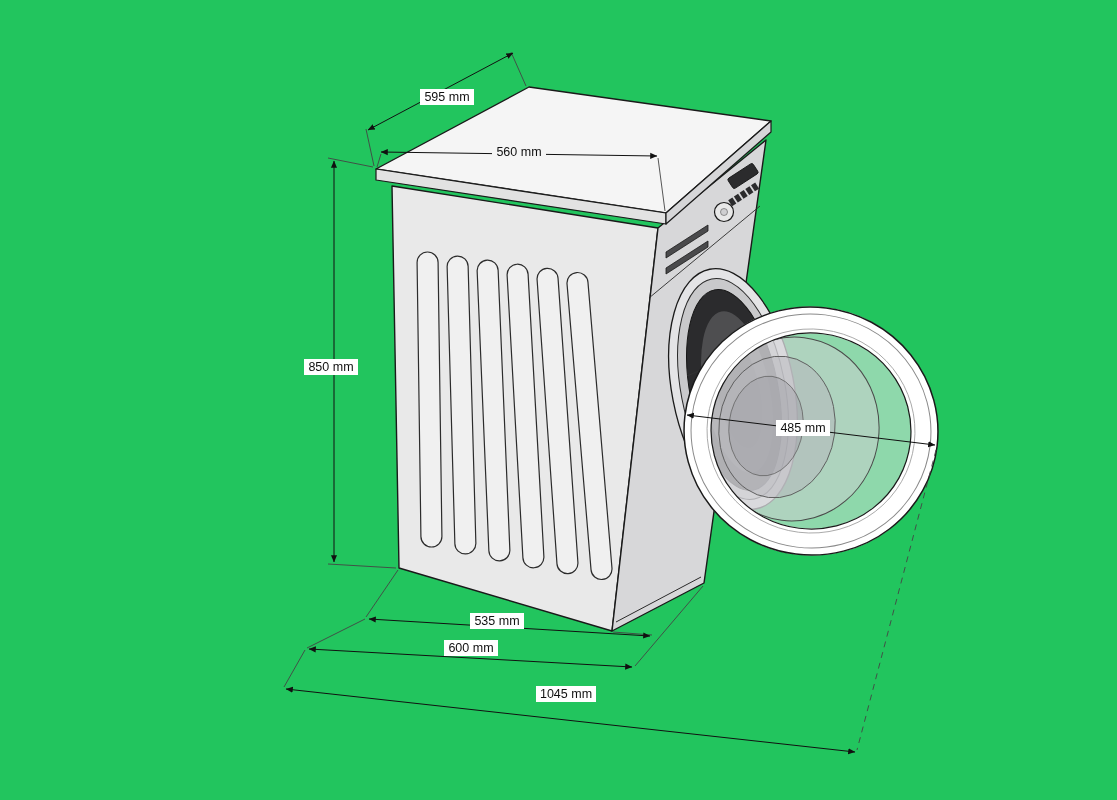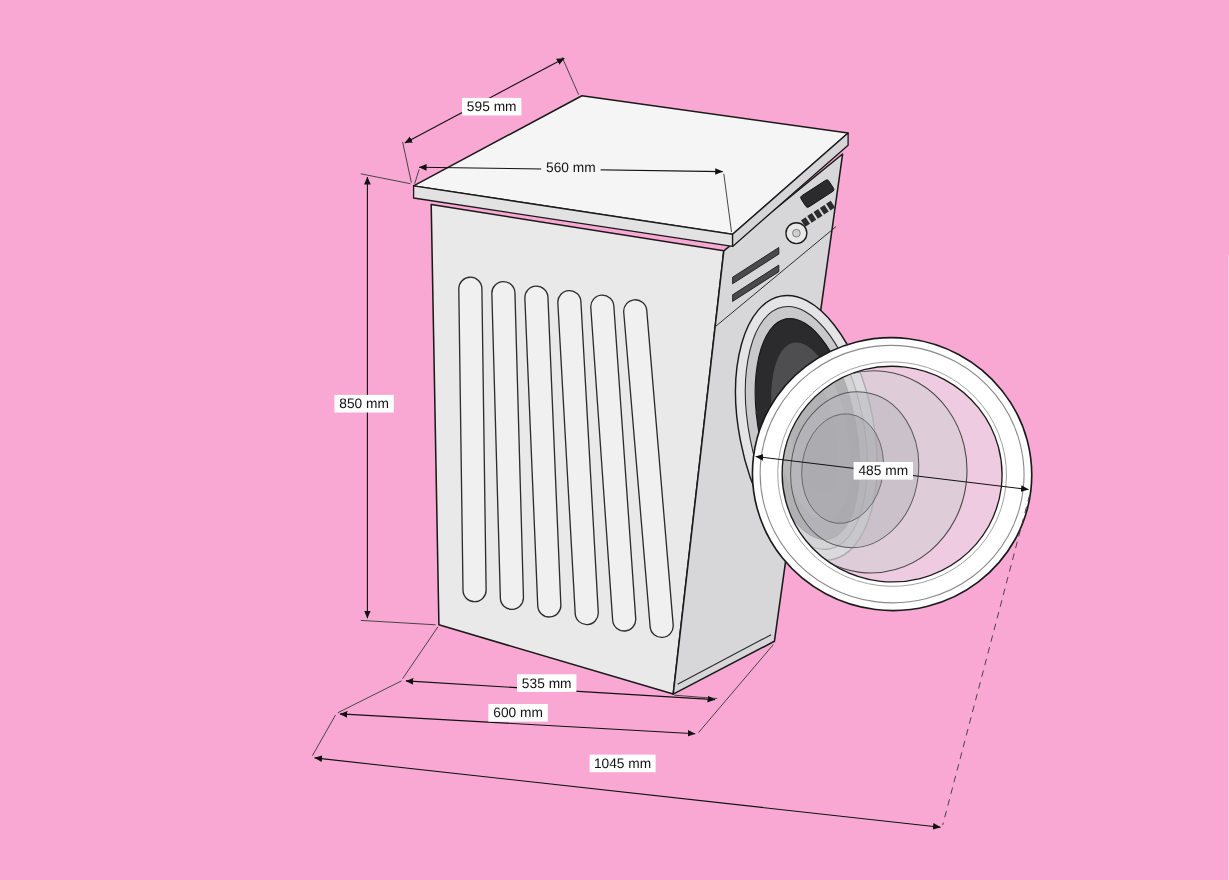--- a/index.html
+++ b/index.html
@@ -1,16 +1,16 @@
 <!DOCTYPE html>
 <html><head>
 <meta charset="utf-8">
 <style>
   html,body{margin:0;padding:0;background:#ffffff;}
-  .stage{position:relative;width:1117px;height:800px;background:#f9a8d4;overflow:hidden;
+  .stage{position:relative;width:1117px;height:800px;background:#22c55e;overflow:hidden;
          font-family:"Liberation Sans",sans-serif;}
   svg{display:block;}
   .dim-label{font-family:"Liberation Sans",sans-serif;font-size:12.5px;fill:#111;
              text-anchor:middle;}
   .dimline{stroke:#111;stroke-width:1;fill:none;}
   .extline{stroke:#444;stroke-width:0.9;fill:none;}
   .dashline{stroke:#444;stroke-width:0.9;fill:none;stroke-dasharray:6 5;}
   .edge{stroke:#1a1a1a;stroke-linejoin:round;}
 </style>
 </head>

